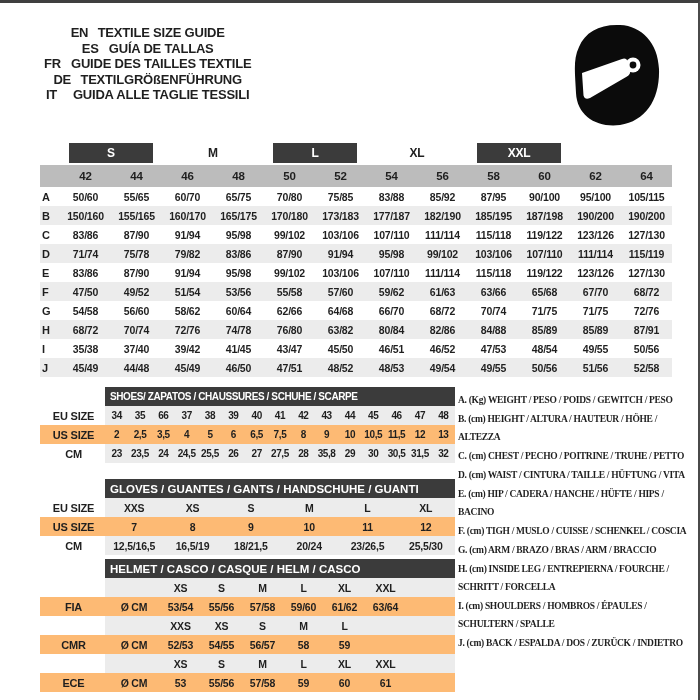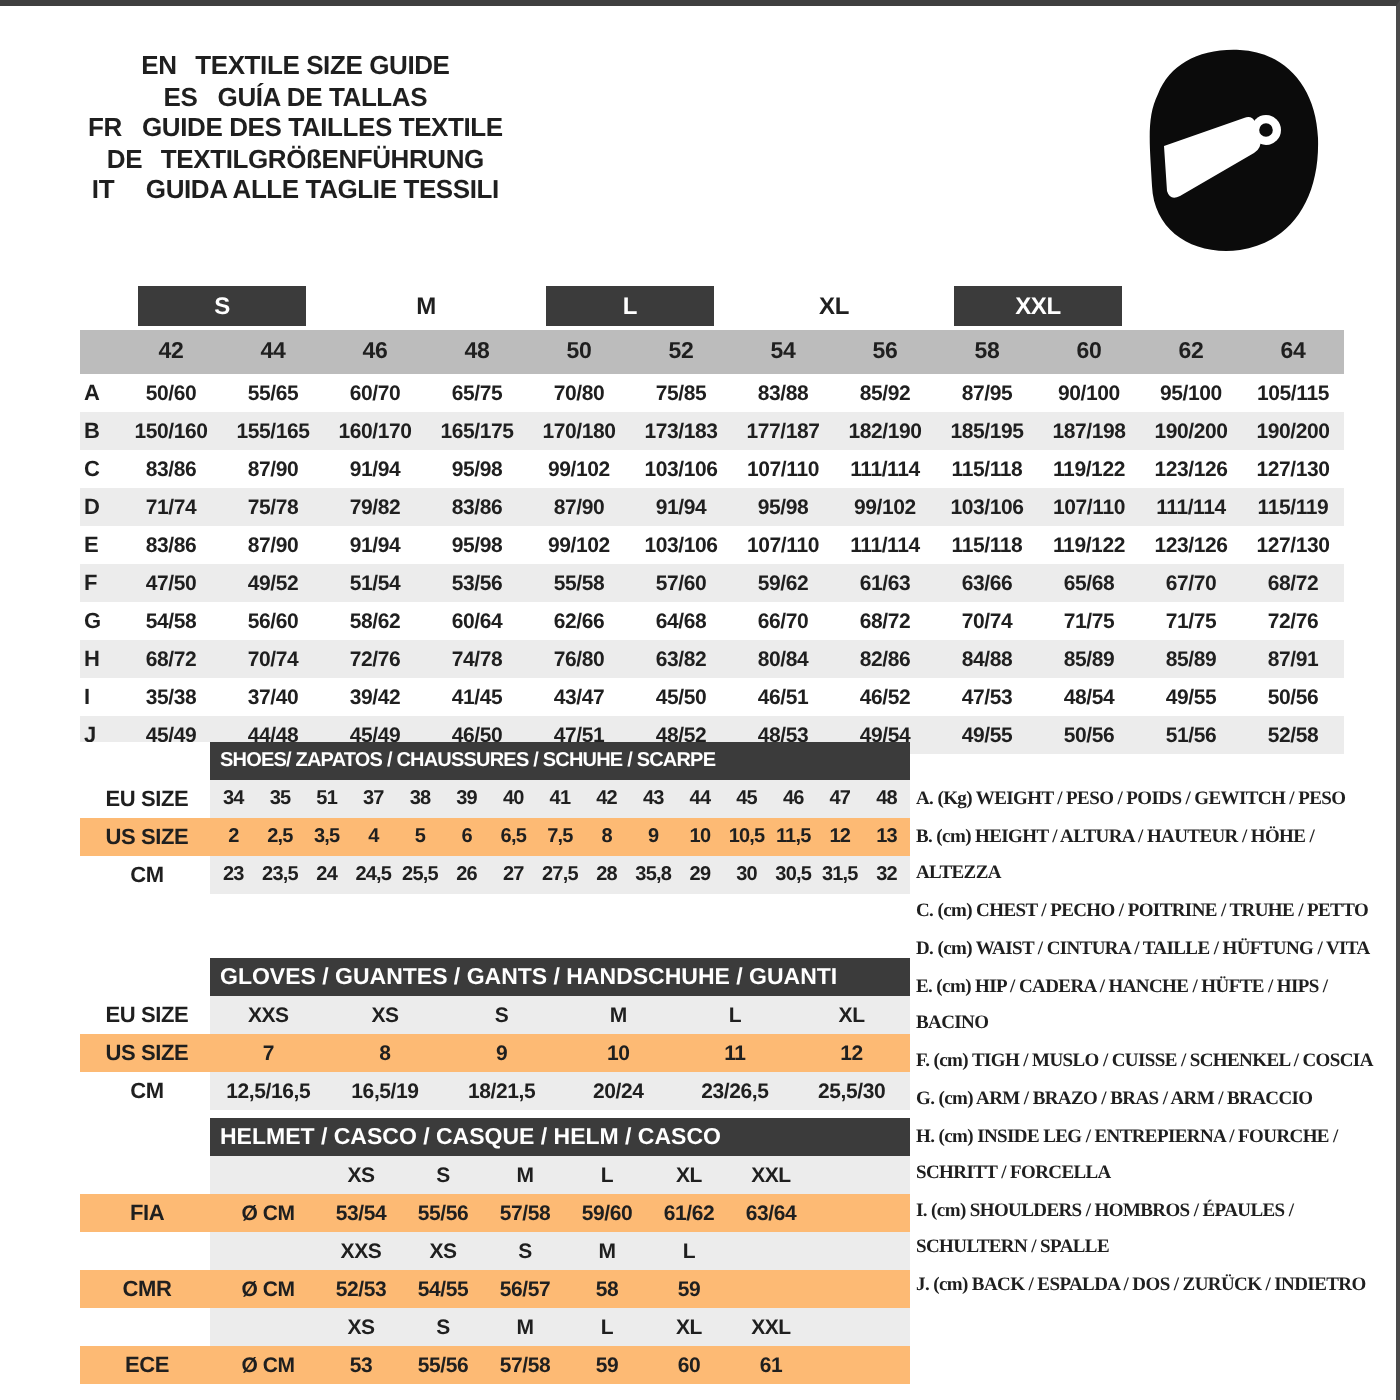--- a/index.html
+++ b/index.html
@@ -263,38 +263,38 @@
         <td>48/53</td>
         <td>49/54</td>
         <td>49/55</td>
         <td>50/56</td>
         <td>51/56</td>
         <td>52/58</td>
       </tr>
     </tbody>
 </table>
 
-<div class="sec" style="top:368px">
+<div class="sec" style="top:384px">
   <table class="shoes-tbl">
     <colgroup>
         <col class="c-lbl">
         <col span="15">
       </colgroup>
     <tbody>
       <tr class="bar">
         <td class="lbl"></td>
         <td colspan="15" class="dark">SHOES/ ZAPATOS / CHAUSSURES / SCHUHE / SCARPE</td>
       </tr>
     </tbody>
     <tbody id="shoes-rows">
         <tr class="gray">
           <td class="lbl">EU SIZE</td>
           <td>34</td>
           <td>35</td>
-          <td>51</td>
+          <td>66</td>
           <td>37</td>
           <td>38</td>
           <td>39</td>
           <td>40</td>
           <td>41</td>
           <td>42</td>
           <td>43</td>
           <td>44</td>
           <td>45</td>
           <td>46</td>

